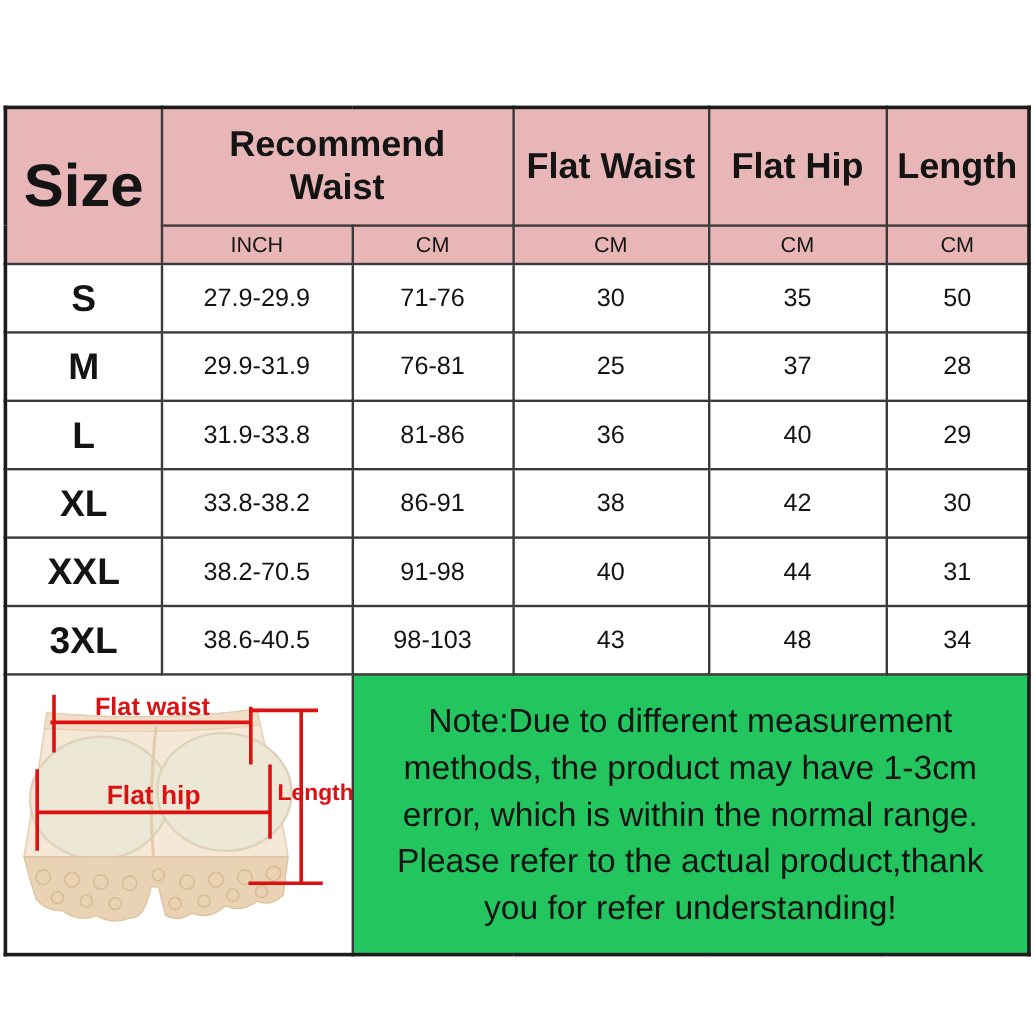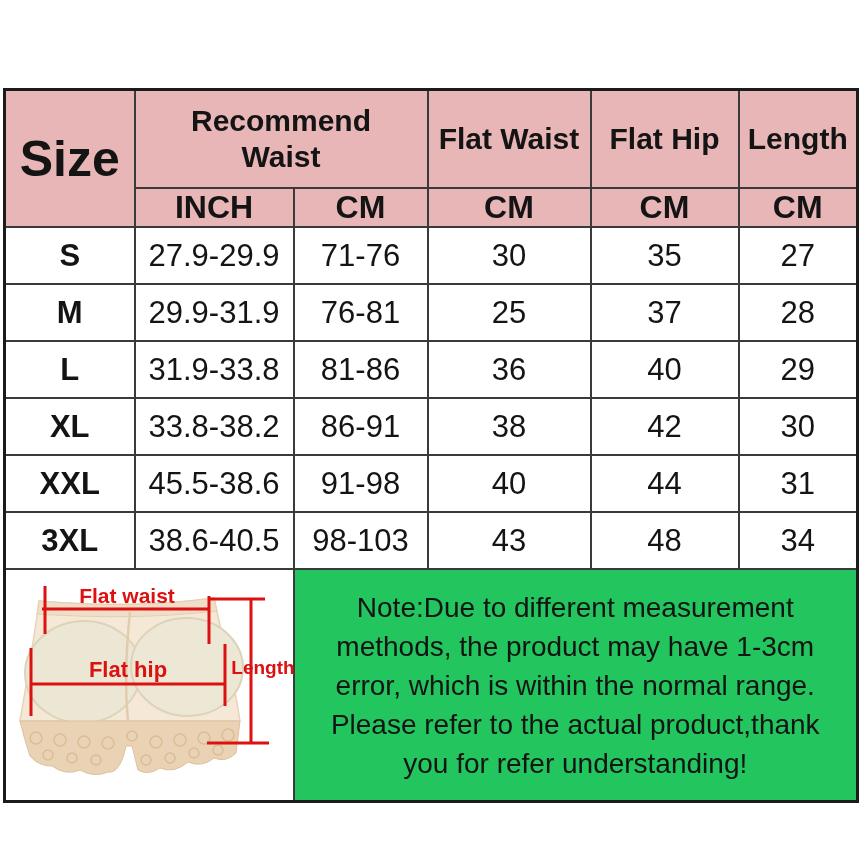--- a/index.html
+++ b/index.html
@@ -7,25 +7,25 @@
         font-family:"Liberation Sans","DejaVu Sans",sans-serif;color:#141414;}
   table.size-chart{position:absolute;left:3px;top:88px;width:854px;
         border-collapse:collapse;table-layout:fixed;
         border:3px solid #1b1b1b;}
   table.size-chart th, table.size-chart td{
         border:2px solid #3a3a3a;text-align:center;vertical-align:middle;padding:0;}
   .hdr{background:#e8b6b6;}
   th.size-hdr{font-size:50px;font-weight:bold;letter-spacing:0px;}
   th.main-hdr{font-size:30px;font-weight:bold;line-height:1.2;}
   th.main-hdr .wrapbox{display:block;width:200px;margin:12px auto;}
-  th.unit-hdr{font-size:32px;font-weight:bold;height:30px;}
+  th.unit-hdr{font-size:18px;font-weight:normal;height:30px;}
   tr.hrow1{height:73px;}
   tr.data-row{height:57px;}
   td.size-val{font-size:31px;font-weight:bold;}
-  td.num-val{font-size:31px;font-weight:normal;}
+  td.num-val{font-size:21px;font-weight:normal;}
   tr.bottom-row{height:226px;}
   td.diagram-cell{vertical-align:top;padding:0;background:#ffffff;}
   td.note-cell{border-left:1px solid #9a9a9a;text-align:left;vertical-align:top;
         padding:13px 4px 0 12px;font-size:28px;line-height:39px;background:#22c55e;}
   td.diagram-cell{border-right:1px solid #9a9a9a;}
   .note-line{white-space:nowrap;}
   svg text{font-family:"Liberation Sans","DejaVu Sans",sans-serif;font-weight:bold;}
 </style>
 </head>
 <body>
@@ -57,21 +57,21 @@
         <th class="hdr unit-hdr">CM</th>
         <th class="hdr unit-hdr">CM</th>
       </tr>
 
       <tr class="data-row">
         <td class="size-val">S</td>
         <td class="num-val">27.9-29.9</td>
         <td class="num-val">71-76</td>
         <td class="num-val">30</td>
         <td class="num-val">35</td>
-        <td class="num-val">27</td>
+        <td class="num-val">50</td>
       </tr>
       <tr class="data-row">
         <td class="size-val">M</td>
         <td class="num-val">29.9-31.9</td>
         <td class="num-val">76-81</td>
         <td class="num-val">25</td>
         <td class="num-val">37</td>
         <td class="num-val">28</td>
       </tr>
       <tr class="data-row">
@@ -85,21 +85,21 @@
       <tr class="data-row">
         <td class="size-val">XL</td>
         <td class="num-val">33.8-38.2</td>
         <td class="num-val">86-91</td>
         <td class="num-val">38</td>
         <td class="num-val">42</td>
         <td class="num-val">30</td>
       </tr>
       <tr class="data-row">
         <td class="size-val">XXL</td>
-        <td class="num-val">45.5-38.6</td>
+        <td class="num-val">38.2-70.5</td>
         <td class="num-val">91-98</td>
         <td class="num-val">40</td>
         <td class="num-val">44</td>
         <td class="num-val">31</td>
       </tr>
       <tr class="data-row">
         <td class="size-val">3XL</td>
         <td class="num-val">38.6-40.5</td>
         <td class="num-val">98-103</td>
         <td class="num-val">43</td>

